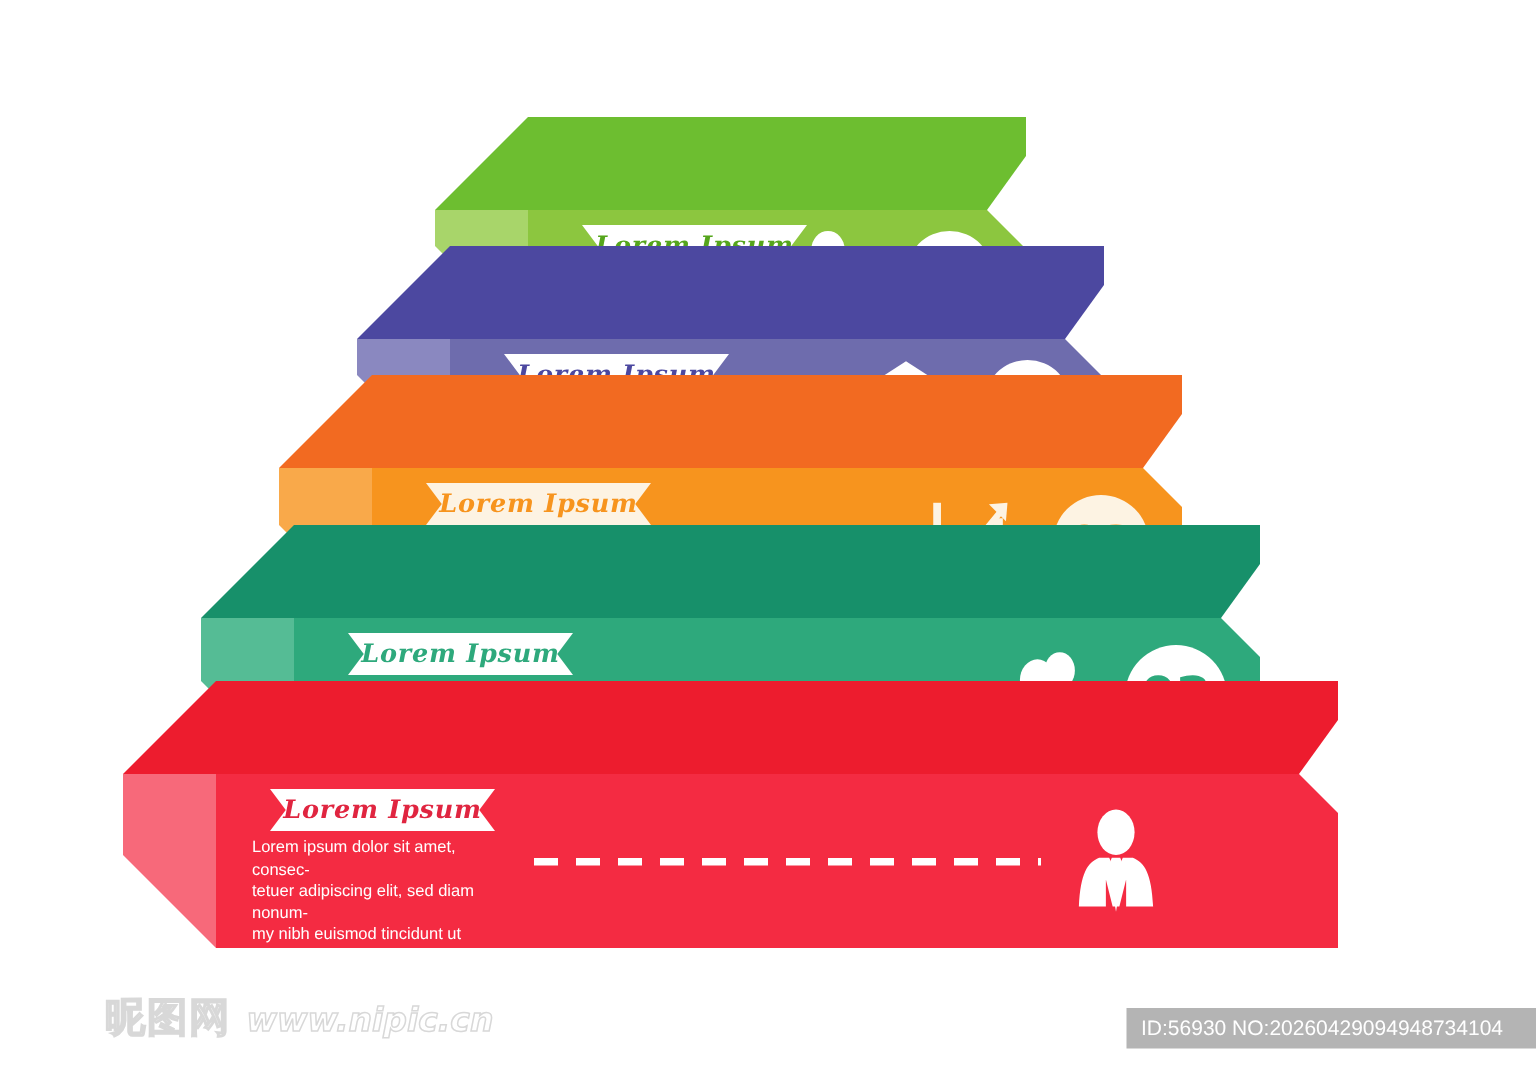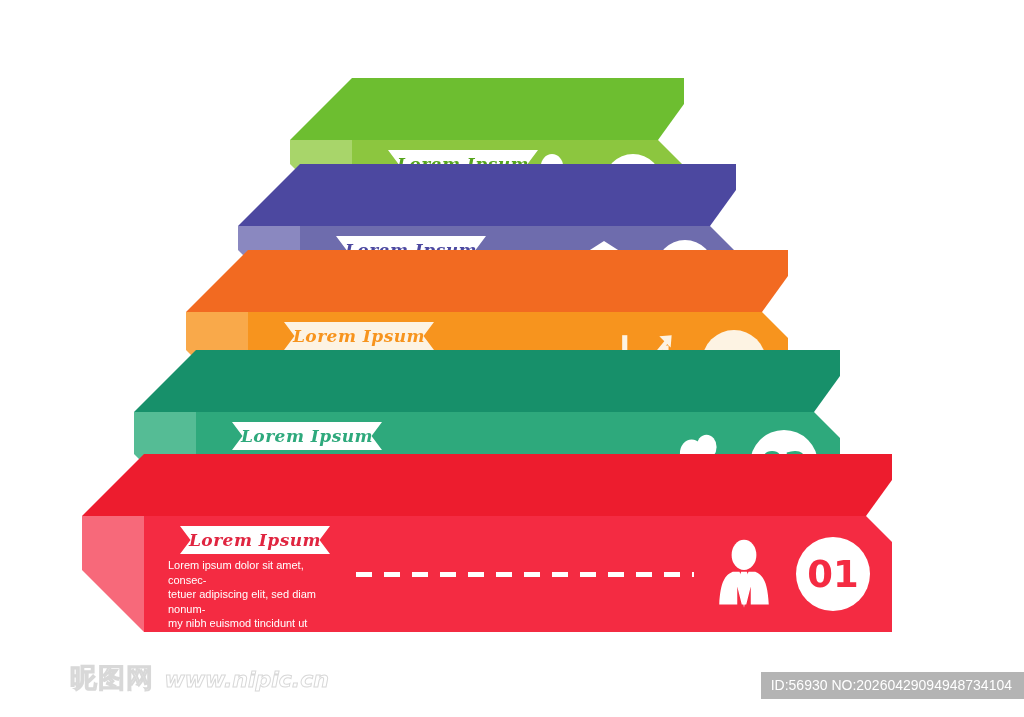--- a/index.html
+++ b/index.html
@@ -44,21 +44,21 @@
   .icon svg { display:block; }
 
   
   #watermark { position:absolute; left:28px; top:660px;
     font-size:27px; font-weight:bold; color:transparent;
     -webkit-text-stroke:1px #d8d8d8; letter-spacing:1px;
     font-family:"DejaVu Sans", sans-serif; white-space:nowrap;padding-left:42px; }
   #watermark .url { font-size:22px; font-style:italic; letter-spacing:0px; }
 
   #idbadge { position:absolute; right:0px; top:672px; background:#b4b4b4;
-    color:#ffffff; font-size:14px; padding:5px 12px 6px 10px;
+    color:#ffffff; font-size:14px; padding:5px 22px 6px 10px;
     font-family:"Liberation Sans", sans-serif; white-space:nowrap; }
 </style>
 </head>
 <body>
 
 <div id="stage">
     <div class="tier" style="left: 290px; top: 78px; width: 394px; height: 148px;">
       <div class="top-face" style="background: rgb(109, 190, 48); clip-path: polygon(62px 0px, 394px 0px, 394px 26px, 368px 62px, 0px 62px);"></div>
       <div class="left-face" style="background: rgb(168, 213, 106); clip-path: polygon(0px 62px, 62px 62px, 62px 148px, 0px 86px);"></div>
       <div class="front-face" style="left: 62px; top: 62px; width: 332px; height: 86px; background: rgb(140, 198, 63); clip-path: polygon(0px 0px, 306px 0px, 332px 26px, 332px 86px, 0px 86px);">
@@ -163,23 +163,20 @@
     <div class="tier" style="left: 82px; top: 454px; width: 810px; height: 178px;">
       <div class="top-face" style="background: rgb(237, 28, 46); clip-path: polygon(62px 0px, 810px 0px, 810px 26px, 784px 62px, 0px 62px);"></div>
       <div class="left-face" style="background: rgb(247, 105, 122); clip-path: polygon(0px 62px, 62px 62px, 62px 178px, 0px 116px);"></div>
       <div class="front-face" style="left: 62px; top: 62px; width: 748px; height: 116px; background: rgb(244, 43, 66); clip-path: polygon(0px 0px, 722px 0px, 748px 26px, 748px 116px, 0px 116px);">
         <div class="ribbon" style="left: 36px; top: 10px; width: 150px; height: 28px; background: rgb(255, 255, 255);">
           <span style="color: rgb(224, 37, 64); font-size: 17px;">Lorem Ipsum</span>
         </div>
         <div class="body-text" style="left: 24px; top: 42px; width: 174px; font-size: 11px; color: rgb(255, 255, 255);">Lorem ipsum dolor sit amet, consec-
 tetuer adipiscing elit, sed diam nonum-
 my nibh euismod tincidunt ut laoreet</div>
-        <div class="badge" style="width: 74px; height: 74px; left: 652px; top: 21px; background: rgb(255, 255, 255);">
-          <span style="color: rgb(244, 43, 66); font-size: 37px; font-family: &quot;DejaVu Sans&quot;, sans-serif;">01</span>
-        </div>
         <div class="icon" style="width: 72px; height: 72px; left: 564px; top: 22px;">
           <svg width="72" height="72" viewBox="0 0 64 64">
             <ellipse cx="32" cy="15" rx="11" ry="13.5" fill="#ffffff"></ellipse>
             <path d="M22 30 C15 33 11 39 10 59 L26 59 L26 43 L30 59 L34 59 L38 43 L38 59 L54 59 C53 39 49 33 42 30 L36 30 L32 40 L28 30 Z" fill="#ffffff"></path>
             <path d="M29.5 30 L34.5 30 L36.5 35 L32 62 L27.5 35 Z" fill="#ffffff"></path>
           </svg>
         </div>
         <div class="dash" style="left: 212px; top: 56px; width: 338px; background: repeating-linear-gradient(to right, rgb(255, 255, 255) 0px, rgb(255, 255, 255) 16px, transparent 16px, transparent 28px);"></div>
       </div>
     </div>

